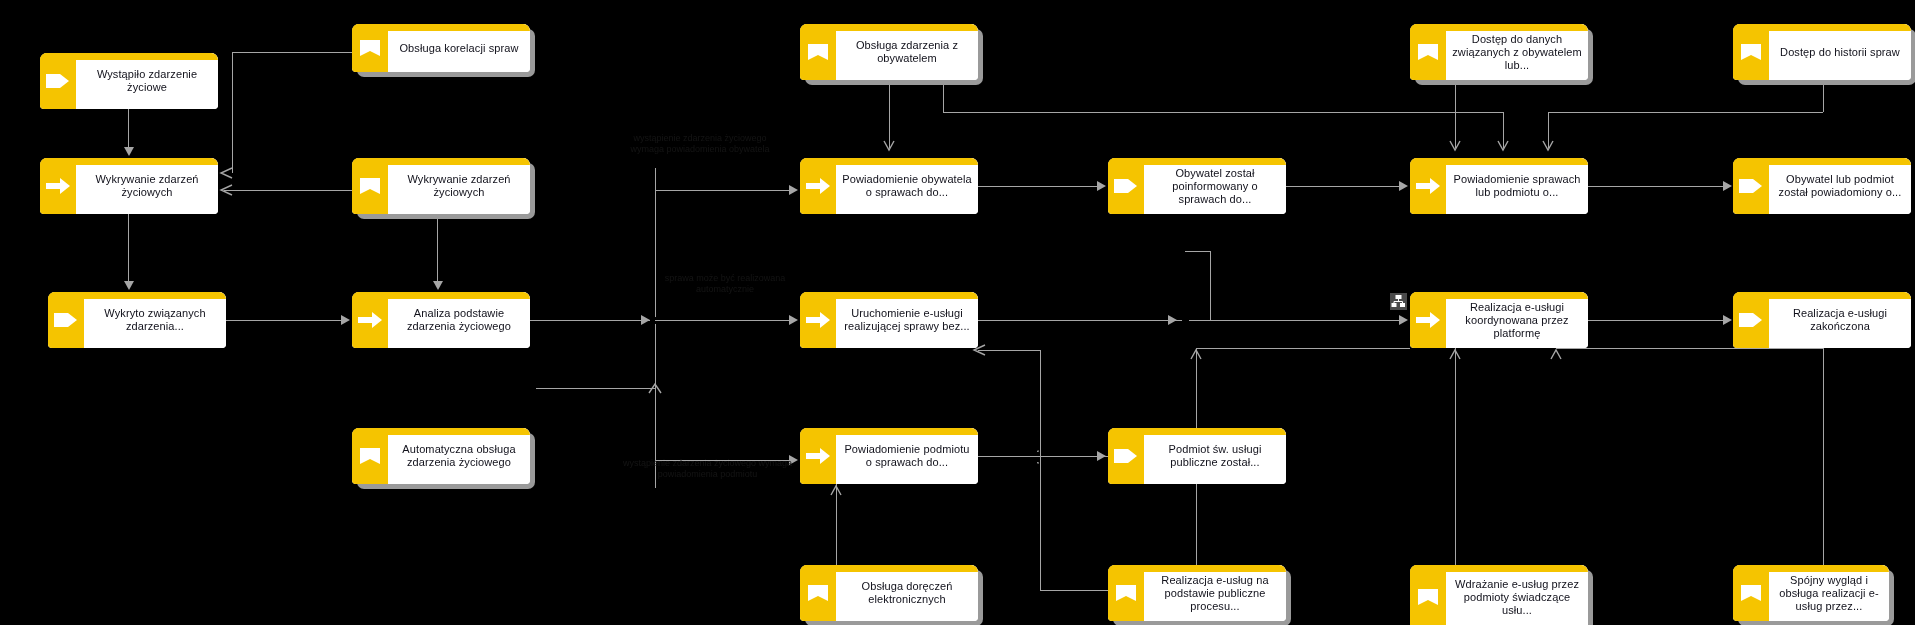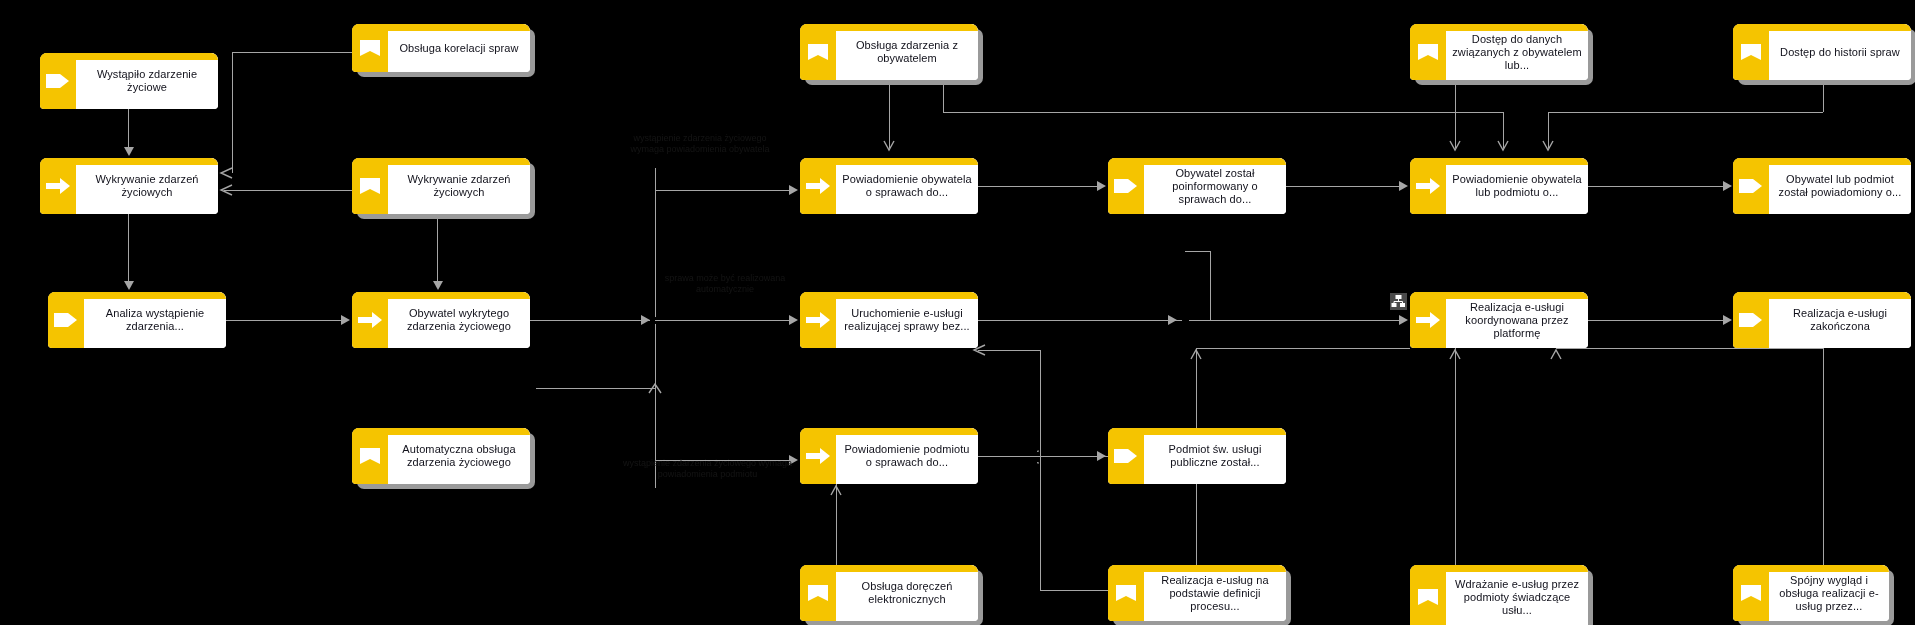--- a/index.html
+++ b/index.html
@@ -359,21 +359,21 @@
 
   <div class="node noshadow" style="left:1410px;top:158px;width:178px;height:56px;">
 
     <div class="body">
       <div class="iconcol">
         <svg class="gl" width="26" height="18" viewBox="0 0 26 18">
             <path d="M1,6 L15,6 L15,1 L25,9 L15,17 L15,12 L1,12 Z" fill="#fff"></path>
           </svg>
       </div>
       <div class="textcol">
-          <div class="label">Powiadomienie obywatela lub podmiotu o...</div>
+          <div class="label">Powiadomienie sprawach lub podmiotu o...</div>
         </div>
     </div>
     <div class="cap"></div>
   </div>
 
   <div class="node noshadow" style="left:1733px;top:158px;width:178px;height:56px;">
 
     <div class="body">
       <div class="iconcol">
         <svg class="gl" width="26" height="20" viewBox="0 0 26 20">
@@ -389,36 +389,36 @@
 
   <div class="node noshadow" style="left:48px;top:292px;width:178px;height:56px;">
 
     <div class="body">
       <div class="iconcol">
         <svg class="gl" width="26" height="20" viewBox="0 0 26 20">
             <path d="M1,3 L15,3 L24,10 L15,17 L1,17 Z" fill="#fff"></path>
           </svg>
       </div>
       <div class="textcol">
-          <div class="label">Analiza wystąpienie zdarzenia...</div>
+          <div class="label">Wykryto związanych zdarzenia...</div>
         </div>
     </div>
     <div class="cap"></div>
   </div>
 
   <div class="node noshadow" style="left:352px;top:292px;width:178px;height:56px;">
 
     <div class="body">
       <div class="iconcol">
         <svg class="gl" width="26" height="18" viewBox="0 0 26 18">
             <path d="M1,6 L15,6 L15,1 L25,9 L15,17 L15,12 L1,12 Z" fill="#fff"></path>
           </svg>
       </div>
       <div class="textcol">
-          <div class="label">Obywatel wykrytego zdarzenia życiowego</div>
+          <div class="label">Analiza podstawie zdarzenia życiowego</div>
         </div>
     </div>
     <div class="cap"></div>
   </div>
 
   <div class="node noshadow" style="left:800px;top:292px;width:178px;height:56px;">
 
     <div class="body">
       <div class="iconcol">
         <svg class="gl" width="26" height="18" viewBox="0 0 26 18">
@@ -524,21 +524,21 @@
 
   <div class="node" style="left:1108px;top:565px;width:178px;height:56px;">
     <div class="shadow"></div>
     <div class="body">
       <div class="iconcol">
         <svg class="gl" width="24" height="20" viewBox="0 0 24 20">
             <path d="M2,2 L22,2 L22,18 L12,13 L2,18 Z" fill="#fff"></path>
           </svg>
       </div>
       <div class="textcol">
-          <div class="label">Realizacja e-usług na podstawie definicji procesu...</div>
+          <div class="label">Realizacja e-usług na podstawie publiczne procesu...</div>
         </div>
     </div>
     <div class="cap"></div>
   </div>
 
   <div class="node" style="left:1410px;top:565px;width:178px;height:64px;">
     <div class="shadow"></div>
     <div class="body">
       <div class="iconcol">
         <svg class="gl" width="24" height="20" viewBox="0 0 24 20">

